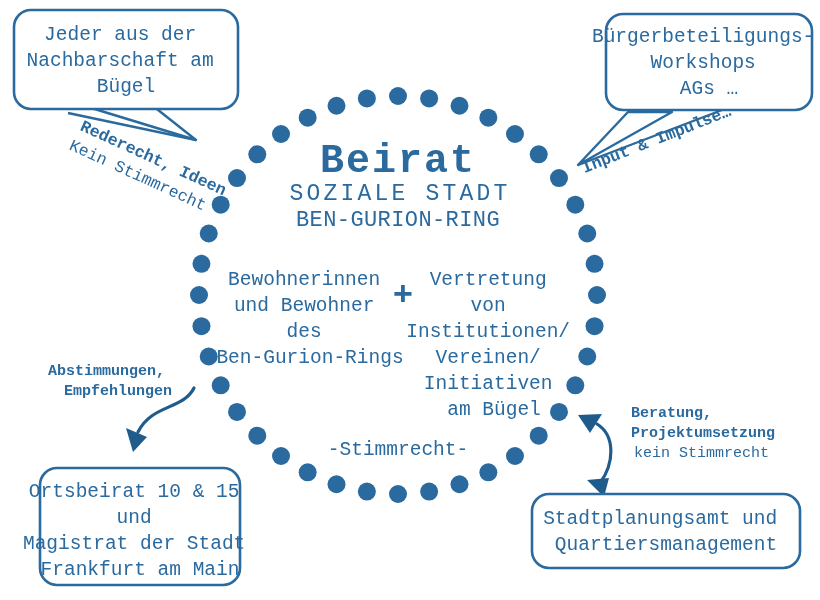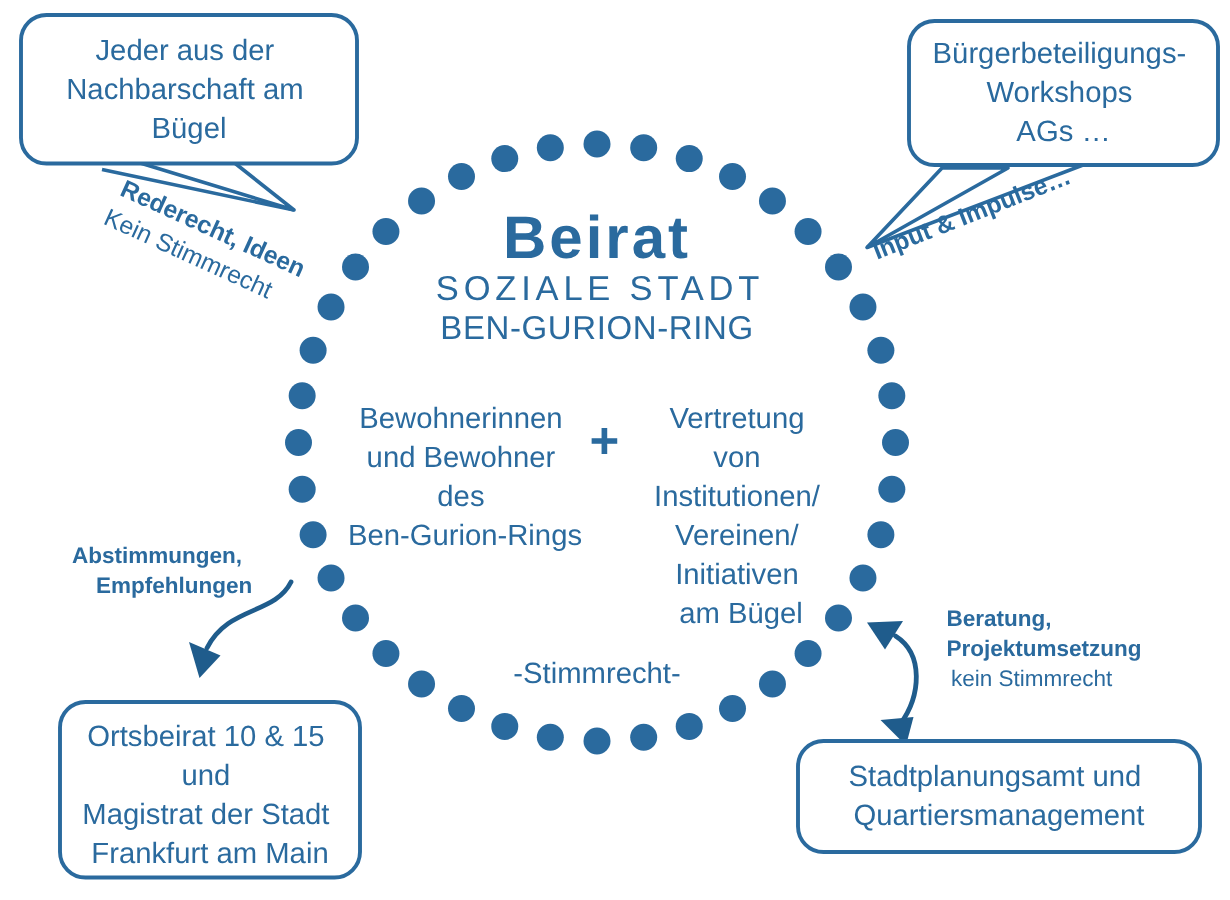--- a/index.html
+++ b/index.html
@@ -2,21 +2,21 @@
 <html><head>
 <meta charset="utf-8">
 <style>
   html,body{margin:0;padding:0;}
   body{
     width:820px;height:600px;
     background:#ffffff;
     font-family:"Liberation Sans", sans-serif;
     overflow:hidden;
   }
-  #stage{position:relative;width:820px;height:600px;}
+  #stage{position:relative;width:820px;height:600px;font-family:Liberation Mono, monospace;}
   svg.diagram{position:absolute;top:0;left:0;width:820px;height:600px;display:block;}
 
   .bubble-box{fill:#ffffff;stroke:#2a6a9e;stroke-width:2.6;}
   .tail-line{fill:none;stroke:#2a6a9e;stroke-width:2.4;stroke-linejoin:round;}
   .arrow-path{fill:none;stroke:#1f5c8c;stroke-width:3.2;stroke-linecap:round;}
   .arrow-head{fill:#1f5c8c;}
   .dot{fill:#2a6a9e;}
 
   text{fill:#2a6a9e;}
   .t-bubble{font-size:19.5px;}

